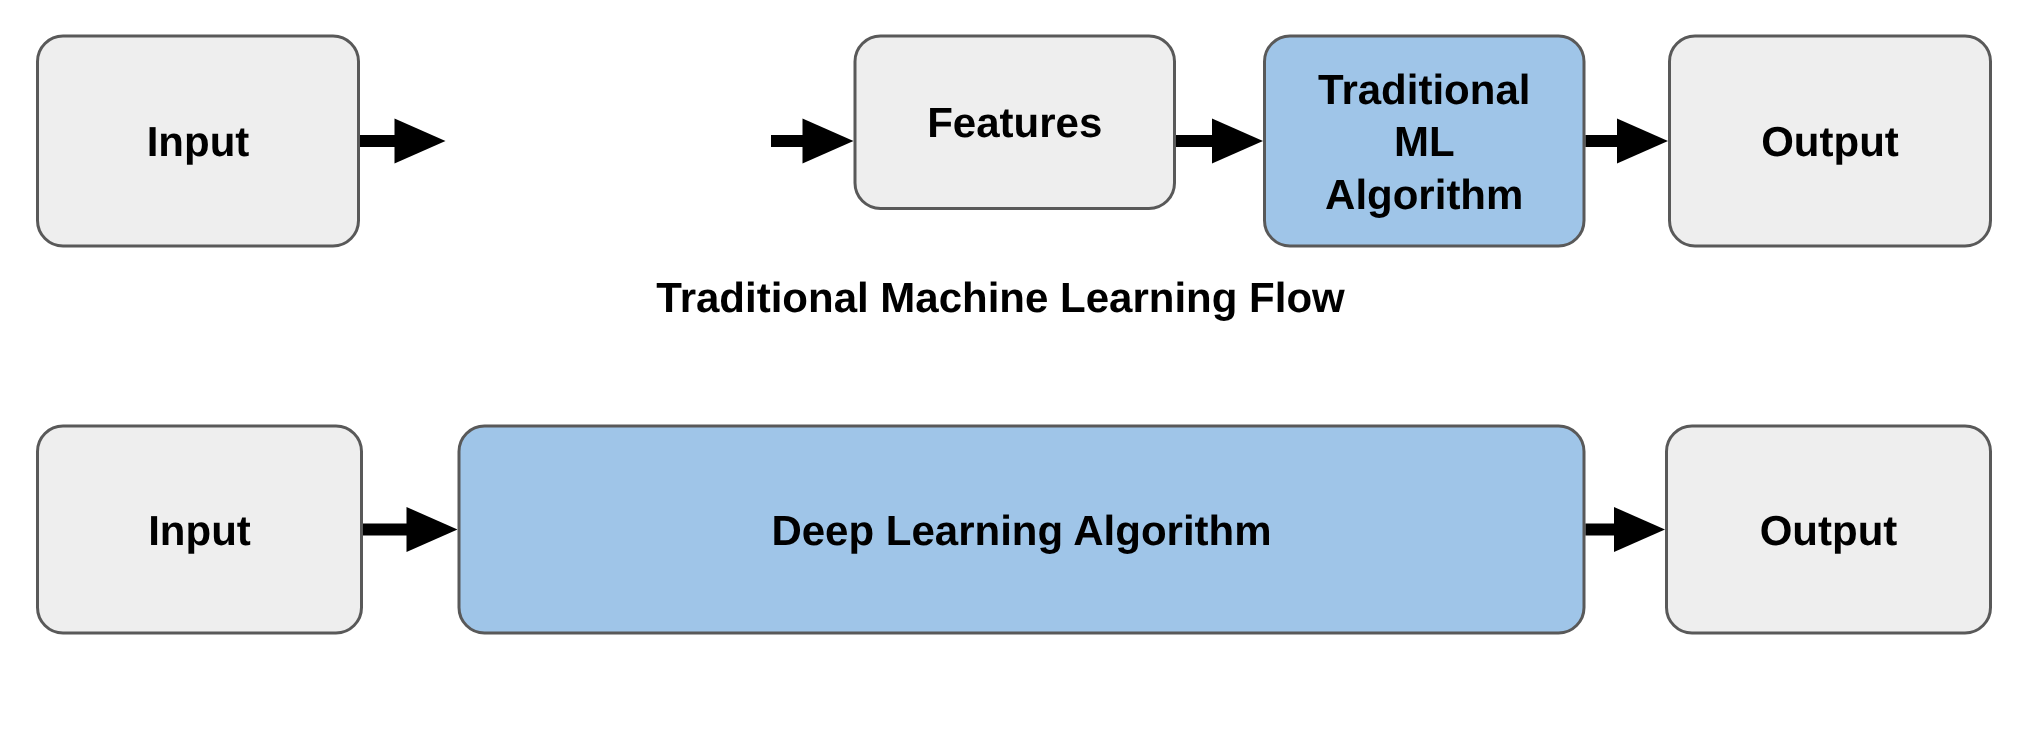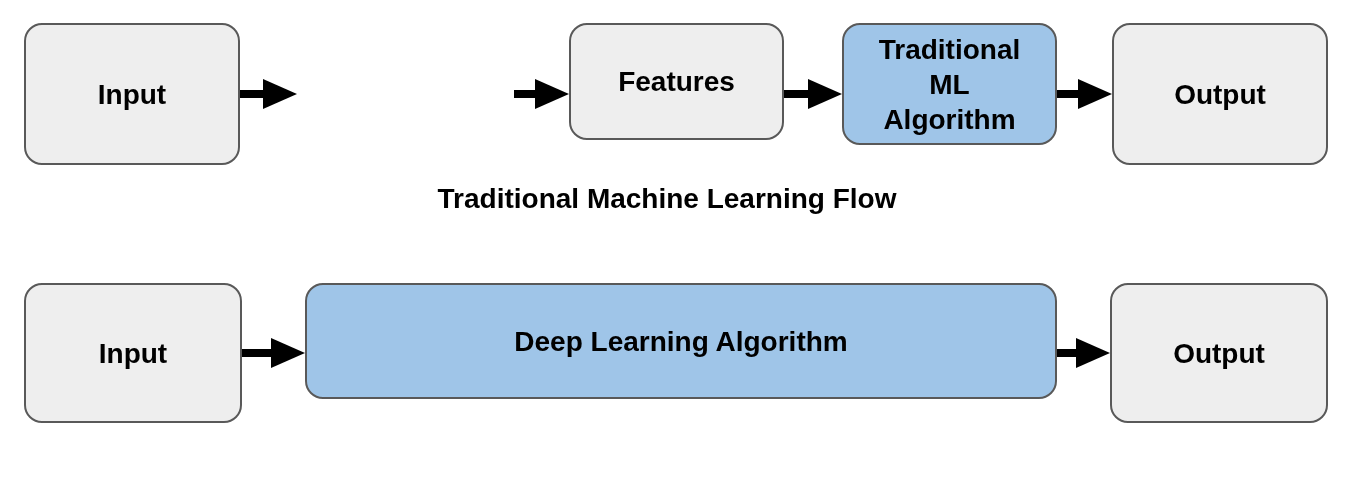--- a/index.html
+++ b/index.html
@@ -86,21 +86,21 @@
 
   <div class="node gray" style="left:569px; top:23px; width:215px; height:117px;">
     <span class="node-label">Features</span>
   </div>
 
   <div class="arrow" style="left:784px; top:79px; width:58px;">
     <div class="shaft"></div>
     <div class="head"></div>
   </div>
 
-  <div class="node blue" style="left:842px; top:23px; width:215px; height:122px;">
+  <div class="node blue" style="left:842px; top:23px; width:215px; height:142px;">
     <span class="node-label">Traditional
 ML
 Algorithm</span>
   </div>
 
   <div class="arrow" style="left:1057px; top:79px; width:55px;">
     <div class="shaft"></div>
     <div class="head"></div>
   </div>
 
@@ -112,21 +112,21 @@
 
   <div class="node gray" style="left:24px; top:283px; width:218px; height:140px;">
     <span class="node-label">Input</span>
   </div>
 
   <div class="arrow" style="left:242px; top:338px; width:63px;">
     <div class="shaft"></div>
     <div class="head"></div>
   </div>
 
-  <div class="node blue" style="left:305px; top:283px; width:752px; height:116px;">
+  <div class="node blue" style="left:305px; top:283px; width:752px; height:140px;">
     <span class="node-label">Deep Learning Algorithm</span>
   </div>
 
   <div class="arrow" style="left:1057px; top:338px; width:53px;">
     <div class="shaft"></div>
     <div class="head"></div>
   </div>
 
   <div class="node gray" style="left:1110px; top:283px; width:218px; height:140px;">
     <span class="node-label">Output</span>

